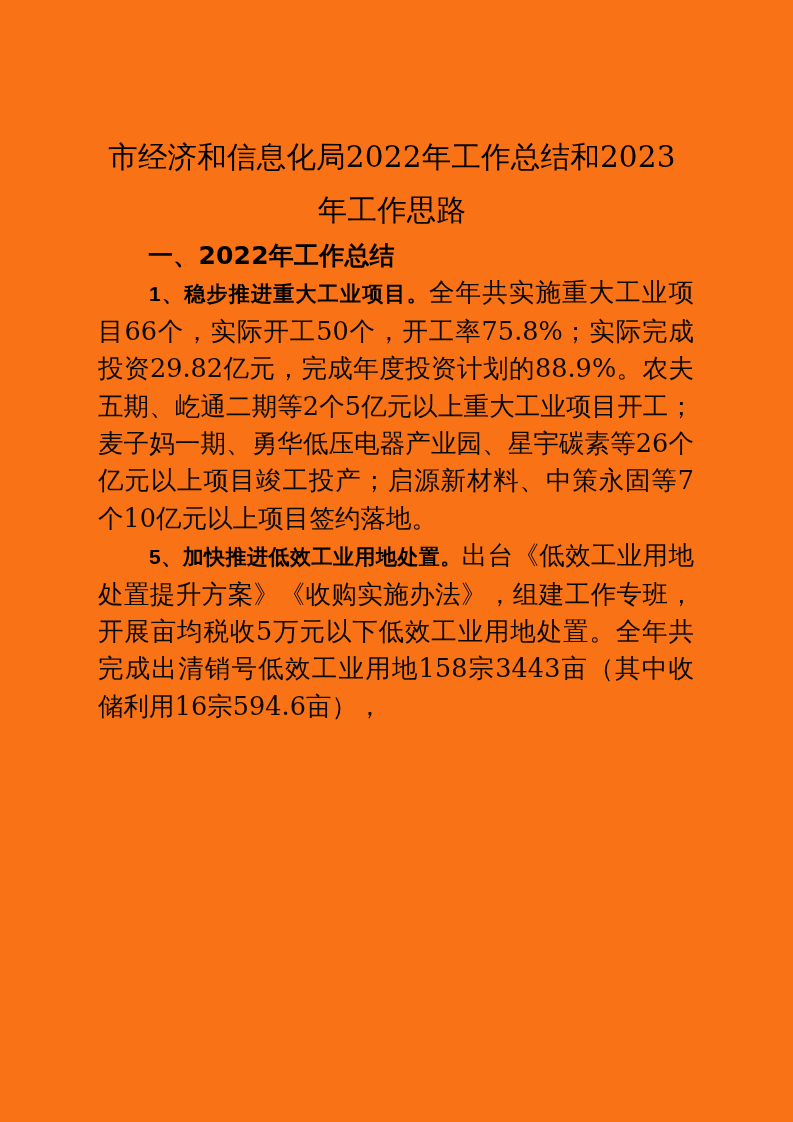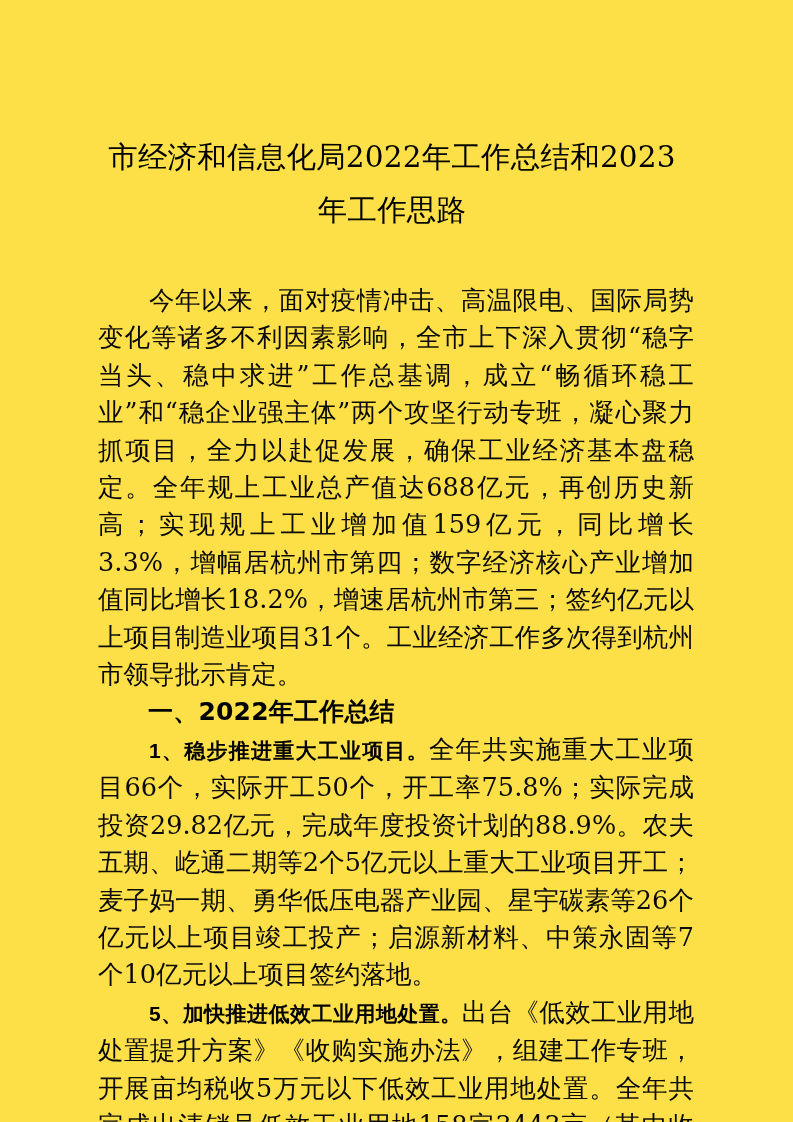--- a/index.html
+++ b/index.html
@@ -4,21 +4,21 @@
 <style>
   html, body {
     margin: 0;
     padding: 0;
     background: #ffffff;
   }
   .page {
     position: relative;
     width: 793px;
     height: 1122px;
-    background: #fde047;
+    background: #f97316;
     overflow: hidden;
     box-sizing: border-box;
   }
   .content {
     position: absolute;
     left: 98px;
     top: 0;
     width: 596px;
   }
 
@@ -79,21 +79,20 @@
   }
 </style>
 </head>
 <body>
 
 <div class="page">
   <div class="content">
 
     <h1 class="doc-title">市经济和信息化局2022年工作总结和2023年工作思路</h1>
 
-    <p class="para first">今年以来，面对疫情冲击、高温限电、国际局势变化等诸多不利因素影响，全市上下深入贯彻“稳字当头、稳中求进”工作总基调，成立“畅循环稳工业”和“稳企业强主体”两个攻坚行动专班，凝心聚力抓项目，全力以赴促发展，确保工业经济基本盘稳定。全年规上工业总产值达688亿元，再创历史新高；实现规上工业增加值159亿元，同比增长3.3%，增幅居杭州市第四；数字经济核心产业增加值同比增长18.2%，增速居杭州市第三；签约亿元以上项目制造业项目31个。工业经济工作多次得到杭州市领导批示肯定。</p>
 
     <p class="heading-line">一、2022年工作总结</p>
 
     <p class="para tight">
       <span class="lead">1、稳步推进重大工业项目。</span><span>全年共实施重大工业项目66个，实际开工50个，开工率75.8%；实际完成投资29.82亿元，完成年度投资计划的88.9%。农夫五期、屹通二期等2个5亿元以上重大工业项目开工；麦子妈一期、勇华低压电器产业园、星宇碳素等26个亿元以上项目竣工投产；启源新材料、中策永固等7个10亿元以上项目签约落地。</span>
     </p>
 
     <p class="para tight">
       <span class="lead">5、加快推进低效工业用地处置。</span><span>出台《低效工业用地处置提升方案》《收购实施办法》，组建工作专班，开展亩均税收5万元以下低效工业用地处置。全年共完成出清销号低效工业用地158宗3443亩（其中收储利用16宗594.6亩），</span>
     </p>

